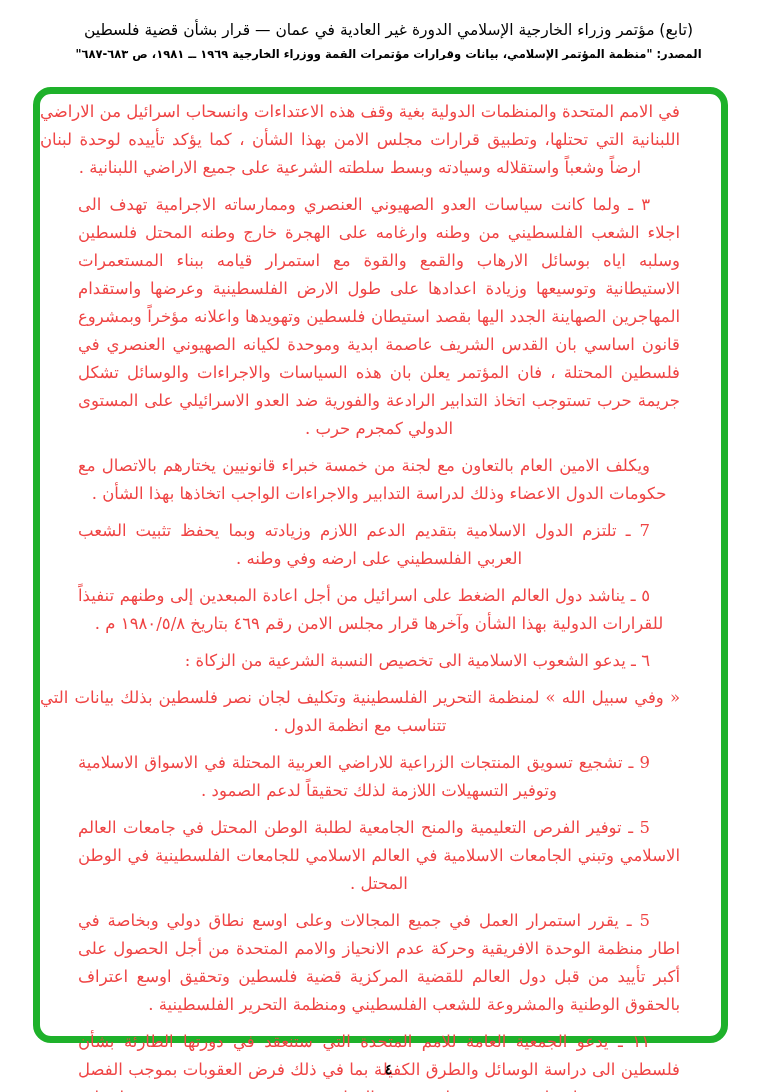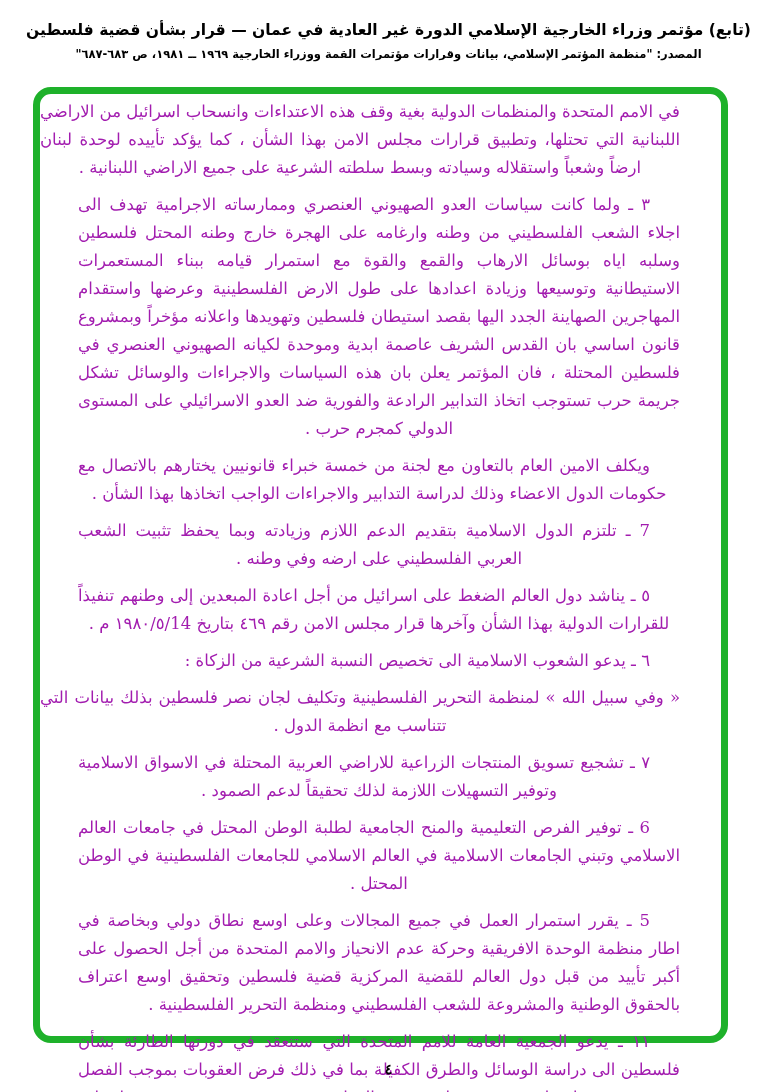--- a/index.html
+++ b/index.html
@@ -19,21 +19,21 @@
   .header {
     position: absolute;
     top: 18px;
     left: 0;
     width: 100%;
     text-align: center;
     direction: rtl;
   }
   .doc-title {
     font-family: "DejaVu Sans", "Liberation Sans", sans-serif;
-    font-weight: bold;
+    font-weight: normal;
     font-size: 15.5px;
     line-height: 24px;
     margin: 0;
     color: #000000;
   }
   .doc-source {
     font-family: "DejaVu Sans", "Liberation Sans", sans-serif;
     font-weight: bold;
     font-size: 11.5px;
     line-height: 20px;
@@ -58,21 +58,21 @@
     width: 640px;
     direction: rtl;
     text-align: justify;
   }
   .para {
     font-size: 16.5px;
     line-height: 28px;
     margin: 0 0 9px 0;
     text-align: justify;
     text-align-last: right;
-    color: #a21caf;
+    color: #ef4444;
   }
   .para.indent { text-indent: 30px; padding-left: 38px; }
   .para.last-center { text-align-last: center; }
   .para.last-justify { text-align-last: justify; }
   .footer {
     position: absolute;
     bottom: 14px;
     left: 0;
     width: 100%;
     text-align: center;
@@ -94,25 +94,25 @@
     <p class="doc-source">المصدر: "منظمة المؤتمر الإسلامي، بيانات وقرارات مؤتمرات القمة ووزراء الخارجية ١٩٦٩ ــ ١٩٨١، ص ٦٨٣-٦٨٧"</p>
   </div>
 
   <div class="green-box"></div>
 
   <div class="body-text">
     <p class="para last-center">في الامم المتحدة والمنظمات الدولية بغية وقف هذه الاعتداءات وانسحاب اسرائيل من الاراضي اللبنانية التي تحتلها، وتطبيق قرارات مجلس الامن بهذا الشأن ، كما يؤكد تأييده لوحدة لبنان ارضاً وشعباً واستقلاله وسيادته وبسط سلطته الشرعية على جميع الاراضي اللبنانية .</p>
     <p class="para indent last-center">٣ ـ ولما كانت سياسات العدو الصهيوني العنصري وممارساته الاجرامية تهدف الى اجلاء الشعب الفلسطيني من وطنه وارغامه على الهجرة خارج وطنه المحتل فلسطين وسلبه اياه بوسائل الارهاب والقمع والقوة مع استمرار قيامه ببناء المستعمرات الاستيطانية وتوسيعها وزيادة اعدادها على طول الارض الفلسطينية وعرضها واستقدام المهاجرين الصهاينة الجدد اليها بقصد استيطان فلسطين وتهويدها واعلانه مؤخراً وبمشروع قانون اساسي بان القدس الشريف عاصمة ابدية وموحدة لكيانه الصهيوني العنصري في فلسطين المحتلة ، فان المؤتمر يعلن بان هذه السياسات والاجراءات والوسائل تشكل جريمة حرب تستوجب اتخاذ التدابير الرادعة والفورية ضد العدو الاسرائيلي على المستوى الدولي كمجرم حرب .</p>
     <p class="para indent last-center">ويكلف الامين العام بالتعاون مع لجنة من خمسة خبراء قانونيين يختارهم بالاتصال مع حكومات الدول الاعضاء وذلك لدراسة التدابير والاجراءات الواجب اتخاذها بهذا الشأن .</p>
     <p class="para indent last-center">7 ـ تلتزم الدول الاسلامية بتقديم الدعم اللازم وزيادته وبما يحفظ تثبيت الشعب العربي الفلسطيني على ارضه وفي وطنه .</p>
-    <p class="para indent last-center">٥ ـ يناشد دول العالم الضغط على اسرائيل من أجل اعادة المبعدين إلى وطنهم تنفيذاً للقرارات الدولية بهذا الشأن وآخرها قرار مجلس الامن رقم ٤٦٩ بتاريخ ١٩٨٠/٥/14 م .</p>
+    <p class="para indent last-center">٥ ـ يناشد دول العالم الضغط على اسرائيل من أجل اعادة المبعدين إلى وطنهم تنفيذاً للقرارات الدولية بهذا الشأن وآخرها قرار مجلس الامن رقم ٤٦٩ بتاريخ ١٩٨٠/٥/٨ م .</p>
     <p class="para indent">٦ ـ يدعو الشعوب الاسلامية الى تخصيص النسبة الشرعية من الزكاة :</p>
     <p class="para last-center">« وفي سبيل الله » لمنظمة التحرير الفلسطينية وتكليف لجان نصر فلسطين بذلك بيانات التي تتناسب مع انظمة الدول .</p>
-    <p class="para indent last-center">٧ ـ تشجيع تسويق المنتجات الزراعية للاراضي العربية المحتلة في الاسواق الاسلامية وتوفير التسهيلات اللازمة لذلك تحقيقاً لدعم الصمود .</p>
-    <p class="para indent last-center">6 ـ توفير الفرص التعليمية والمنح الجامعية لطلبة الوطن المحتل في جامعات العالم الاسلامي وتبني الجامعات الاسلامية في العالم الاسلامي للجامعات الفلسطينية في الوطن المحتل .</p>
+    <p class="para indent last-center">9 ـ تشجيع تسويق المنتجات الزراعية للاراضي العربية المحتلة في الاسواق الاسلامية وتوفير التسهيلات اللازمة لذلك تحقيقاً لدعم الصمود .</p>
+    <p class="para indent last-center">5 ـ توفير الفرص التعليمية والمنح الجامعية لطلبة الوطن المحتل في جامعات العالم الاسلامي وتبني الجامعات الاسلامية في العالم الاسلامي للجامعات الفلسطينية في الوطن المحتل .</p>
     <p class="para indent">5 ـ يقرر استمرار العمل في جميع المجالات وعلى اوسع نطاق دولي وبخاصة في اطار منظمة الوحدة الافريقية وحركة عدم الانحياز والامم المتحدة من أجل الحصول على أكبر تأييد من قبل دول العالم للقضية المركزية قضية فلسطين وتحقيق اوسع اعتراف بالحقوق الوطنية والمشروعة للشعب الفلسطيني ومنظمة التحرير الفلسطينية .</p>
     <p class="para indent last-justify">١١ ـ يدعو الجمعية العامة للامم المتحدة التي ستنعقد في دورتها الطارئة بشأن فلسطين الى دراسة الوسائل والطرق الكفيلة بما في ذلك فرض العقوبات بموجب الفصل «قضية فلسطين» وخاصة القرار رقم ٣٢٣٦ باعتباره</p>
   </div>
 
   <div class="footer">
     <span class="page-number">٤</span>
   </div>
 
 </div>
 

